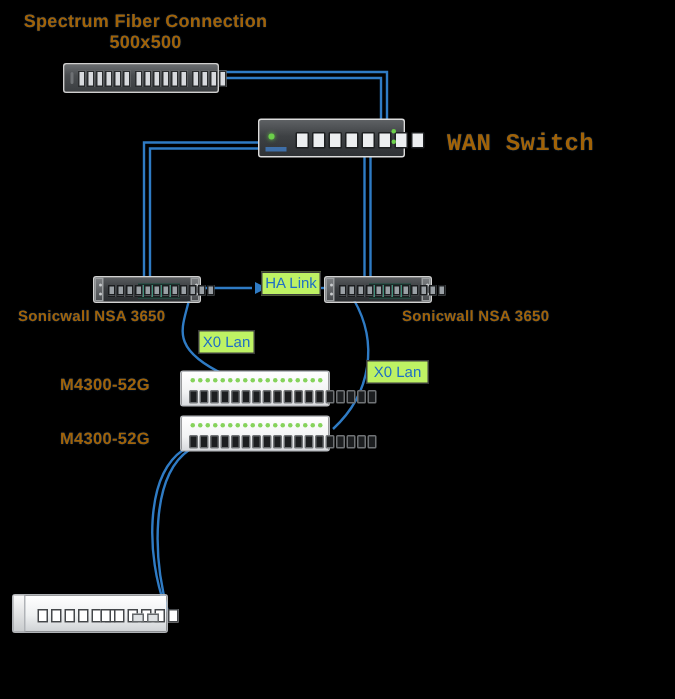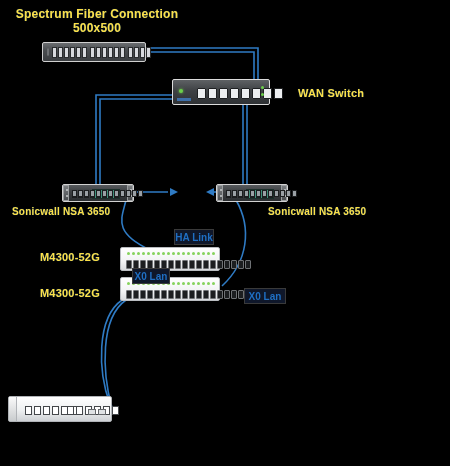--- a/index.html
+++ b/index.html
@@ -1,28 +1,28 @@
 <!DOCTYPE html>
 <html><head>
 <meta charset="utf-8">
 <style>
   html,body{margin:0;padding:0;background:#000;}
   body{width:450px;height:466px;position:relative;overflow:hidden;
        font-family:"Liberation Sans",sans-serif;}
   .canvas{position:absolute;left:0;top:0;width:450px;height:466px;}
   svg.wires{position:absolute;left:0;top:0;width:450px;height:466px;}
 
-  .lbl{position:absolute;color:#fde047;font-weight:bold;letter-spacing:.2px;
+  .lbl{position:absolute;color:#a16207;font-weight:bold;letter-spacing:.2px;
        line-height:1.15;white-space:pre;text-shadow:0 0 1px #0a3f7a;}
   .lbl.ctr{text-align:center;}
 
   
-  .callout{position:absolute;background:#0f172a;border:1px solid #3a3a3a;
-           color:#1f6fc4;font-weight:bold;display:flex;align-items:center;
-           justify-content:center;box-sizing:border-box;margin-top:48px;}
+  .callout{position:absolute;background:#bef264;border:1px solid #3a3a3a;
+           color:#1f6fc4;font-weight:normal;display:flex;align-items:center;
+           justify-content:center;box-sizing:border-box;}
 
   
   .dev{position:absolute;box-sizing:border-box;}
 
   
   .sw-dark{background:linear-gradient(#6a6d70,#4a4d50 40%,#3b3e41);
            border:1px solid #cfcfcf;border-radius:2px;
            display:flex;align-items:center;}
   .sw-dark .tag{width:26%;height:34%;margin-left:4px;background:#55585b;
                 border:1px solid #6e7174;border-radius:1px;}
@@ -335,21 +335,21 @@
     </div>
     <div class="mini">
       <span class="m"></span>
         <span class="m"></span>
     </div>
   </div>
 
   <div class="lbl ctr" style="left:12px;top:8px;width:170px;font-size:12px;">Spectrum Fiber Connection
 500x500</div>
 
-  <div class="lbl" style="left:298px;top:87px;font-size:11px;">WAN Switch</div>
+  <div class="lbl" style="left:298px;top:87px;font-size:16px;font-family:Liberation Mono, monospace;">WAN Switch</div>
 
   <div class="lbl" style="left:12px;top:206px;font-size:10px;">Sonicwall NSA 3650</div>
 
   <div class="lbl" style="left:268px;top:206px;font-size:10px;">Sonicwall NSA 3650</div>
 
   <div class="lbl" style="left:40px;top:251px;font-size:11px;">M4300-52G</div>
 
   <div class="lbl" style="left:40px;top:287px;font-size:11px;">M4300-52G</div>
 
 

